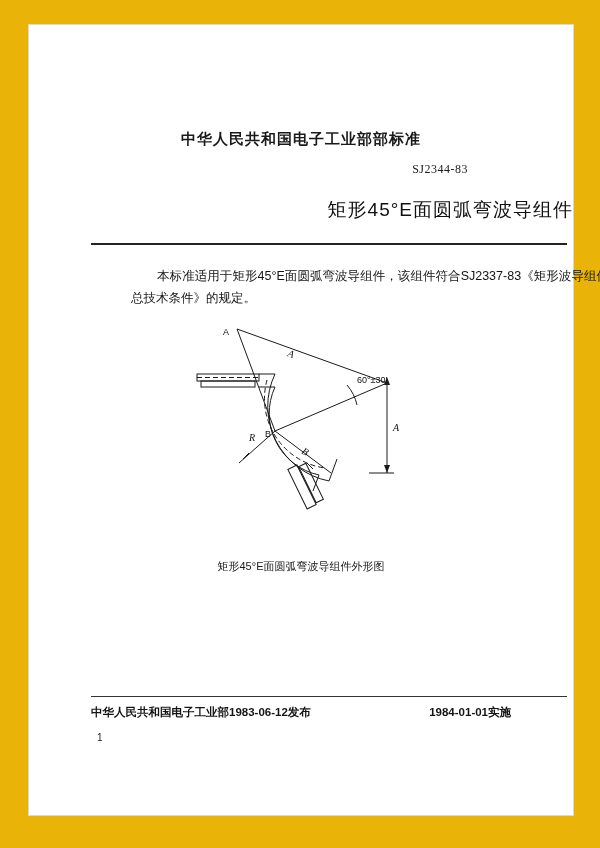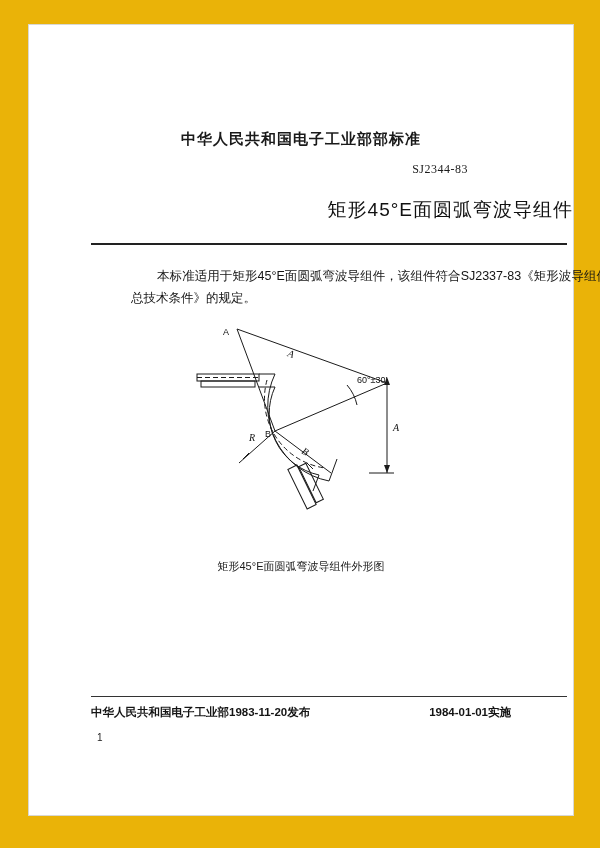--- a/index.html
+++ b/index.html
@@ -213,18 +213,18 @@
         <text class="lbl-i" x="70" y="128">R</text>
         <text class="lbl" x="178" y="70">60°±30'</text>
         <text class="lbl" x="44" y="22">A</text>
         <text class="lbl" x="86" y="124">B</text>
       </svg>
     </div>
 
     <div class="fig-caption">矩形45°E面圆弧弯波导组件外形图</div>
 
     <div class="rule-bottom"></div>
-    <div class="footer-left">中华人民共和国电子工业部1983-11-20发布</div>
+    <div class="footer-left">中华人民共和国电子工业部1983-06-12发布</div>
     <div class="footer-right">1984-01-01实施</div>
     <div class="page-num">1</div>
 
   </div>
 </div>
 
 </body></html>

